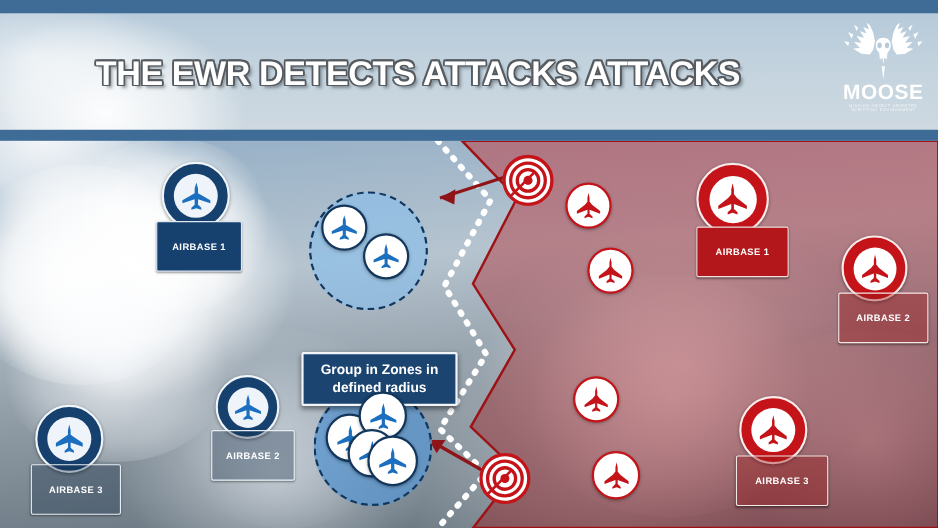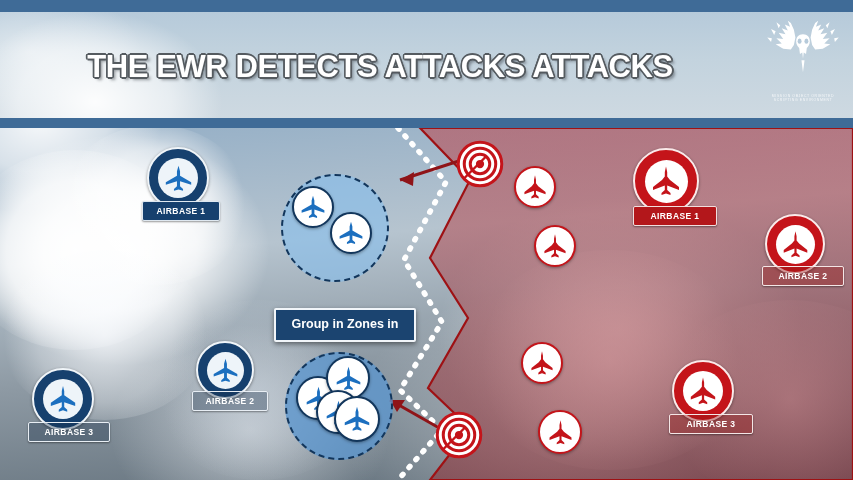--- a/index.html
+++ b/index.html
@@ -73,21 +73,21 @@
     position:absolute;left:0;top:0;border-radius:50%;
     display:flex;align-items:center;justify-content:center;
     box-shadow:0 1px 3px rgba(0,0,0,.45);
   }
   .abase .inner{
     border-radius:50%;display:flex;align-items:center;justify-content:center;
   }
   .ablabel{
     position:absolute;white-space:nowrap;text-align:center;
     font-size:8.5px;font-weight:bold;letter-spacing:.4px;
-    padding:4px 9px;border-radius:2px;color:#fff;
+    padding:17px 9px;border-radius:2px;color:#fff;
     box-shadow:0 1px 2px rgba(0,0,0,.4);
   }
   .ablabel.blue{background:#16406e;border:1px solid #dfe8f0;}
   .ablabel.blueghost{background:rgba(25,48,74,.35);border:1px solid #e8eef4;}
   .ablabel.red{background:#b3171b;border:1px solid #f2dede;}
   .ablabel.redghost{background:rgba(150,25,25,.40);border:1px solid #f4e6e6;}
 
   .unit{position:absolute;border-radius:50%;
     display:flex;align-items:center;justify-content:center;
     box-shadow:0 1px 3px rgba(0,0,0,.35);}
@@ -225,22 +225,23 @@
             <g fill="#1c6fbf">
                 <path d="M32 4 L34.6 15 L34.6 24 L58 40 L58 47 L34.6 39 L34.6 49 L41 55 L41 59 L32 56 L23 59 L23 55 L29.4 49 L29.4 39 L6 47 L6 40 L29.4 24 L29.4 15 Z"></path>
               </g>
           </svg>
         </div>
       </div>
       <div class="ablabel blueghost" style="left:-4px;top:54px;width:62px;">AIRBASE 3</div>
     </div>
 
 
-    <div class="callout" style="left:274px;top:180px;width:118px;">
+    <div class="callout" style="left:274px;top:192px;width:118px;">
       <div>Group in Zones in</div>
+      <div>defined radius</div>
     </div>
 
     <div class="unit" style="left:456px;top:12px;width:48px;height:48px;background:transparent;box-shadow:none;">
       <svg width="48" height="48" viewBox="0 0 64 64">
         <circle cx="32" cy="32" r="29" fill="#ffffff" stroke="#c4141a" stroke-width="4"></circle>
         <circle cx="32" cy="32" r="21" fill="none" stroke="#c4141a" stroke-width="4"></circle>
         <circle cx="32" cy="32" r="13" fill="none" stroke="#c4141a" stroke-width="4"></circle>
         <circle cx="32" cy="32" r="5.5" fill="#c4141a"></circle>
         <line x1="10" y1="52" x2="40" y2="22" stroke="#c4141a" stroke-width="3.2"></line>
       </svg>
@@ -345,16 +346,17 @@
         <path d="M80 12 L85 8 L82 16 Z"></path>
         <path d="M86 20 L92 17 L88 25 Z"></path>
         <path d="M91 29 L97 28 L92 34 Z"></path>
 
         <path d="M50 24 C44 24 41 28 41 33 C41 37 43 40 45 42 L46 50 L49 48 L50 56 L51 48 L54 50 L55 42 C57 40 59 37 59 33 C59 28 56 24 50 24 Z"></path>
         <ellipse cx="45.5" cy="33" rx="2.6" ry="3.4" fill="#b6cada"></ellipse>
         <ellipse cx="54.5" cy="33" rx="2.6" ry="3.4" fill="#b6cada"></ellipse>
         <path d="M48 58 L50 74 L52 58 Z"></path>
       </g>
     </svg>
+    <div class="logo-text">MOOSE</div>
     <div class="logo-sub">MISSION OBJECT ORIENTED SCRIPTING ENVIRONMENT</div>
   </div>
 
 </div>
 
 </body></html>

